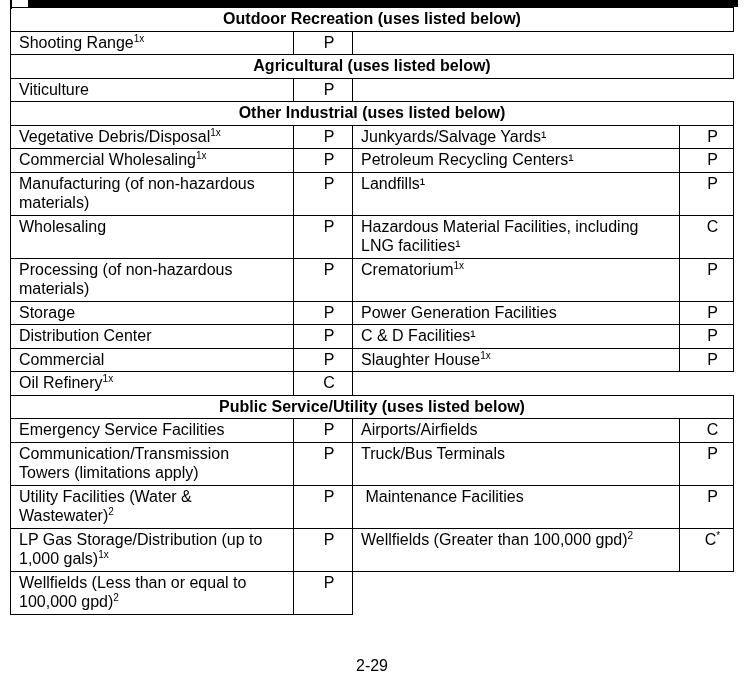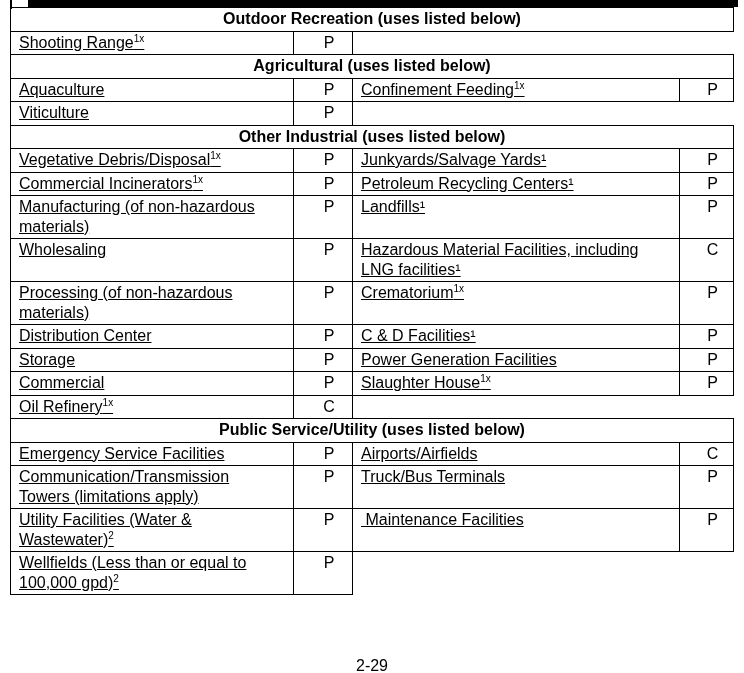--- a/index.html
+++ b/index.html
@@ -52,21 +52,20 @@
   td.section {
     font-weight: bold;
     text-align: center;
     padding: 1px 0 2px 0;
     margin-left: 10px;
   }
   td.use {
     text-align: left;
     padding: 1px 20px 2px 8px;
     white-space: pre-line;
-    text-decoration: underline;
   }
   td.val {
     text-align: center;
     padding: 1px 0 2px 12px;
   }
   td.open {
     border: none;
   }
   sup {
     font-size: 10px;
@@ -101,41 +100,35 @@
         </tr>
         <tr>
           <td class="use"><span>Shooting Range</span><sup>1x</sup></td>
           <td class="val"><span>P</span></td>
           <td colspan="2" class="open"></td>
         </tr>
         <tr>
           <td colspan="4" class="section">Agricultural (uses listed below)</td>
         </tr>
         <tr>
-          <td class="use"><span>Aquaculture</span></td>
-          <td class="val"><span>P</span></td>
-          <td class="use"><span>Confinement Feeding</span><sup>1x</sup></td>
-          <td class="val"><span>P</span></td>
-        </tr>
-        <tr>
           <td class="use"><span>Viticulture</span></td>
           <td class="val"><span>P</span></td>
           <td colspan="2" class="open"></td>
         </tr>
         <tr>
           <td colspan="4" class="section">Other Industrial (uses listed below)</td>
         </tr>
         <tr>
           <td class="use"><span>Vegetative Debris/Disposal</span><sup>1x</sup></td>
           <td class="val"><span>P</span></td>
           <td class="use"><span>Junkyards/Salvage Yards¹</span></td>
           <td class="val"><span>P</span></td>
         </tr>
         <tr>
-          <td class="use"><span>Commercial Incinerators</span><sup>1x</sup></td>
+          <td class="use"><span>Commercial Wholesaling</span><sup>1x</sup></td>
           <td class="val"><span>P</span></td>
           <td class="use"><span>Petroleum Recycling Centers¹</span></td>
           <td class="val"><span>P</span></td>
         </tr>
         <tr>
           <td class="use"><span>Manufacturing (of non-hazardous
 materials)</span></td>
           <td class="val"><span>P</span></td>
           <td class="use"><span>Landfills¹</span></td>
           <td class="val"><span>P</span></td>
@@ -148,29 +141,29 @@
           <td class="val"><span>C</span></td>
         </tr>
         <tr>
           <td class="use"><span>Processing (of non-hazardous
 materials)</span></td>
           <td class="val"><span>P</span></td>
           <td class="use"><span>Crematorium</span><sup>1x</sup></td>
           <td class="val"><span>P</span></td>
         </tr>
         <tr>
+          <td class="use"><span>Storage</span></td>
+          <td class="val"><span>P</span></td>
+          <td class="use"><span>Power Generation Facilities</span></td>
+          <td class="val"><span>P</span></td>
+        </tr>
+        <tr>
           <td class="use"><span>Distribution Center</span></td>
           <td class="val"><span>P</span></td>
           <td class="use"><span>C &amp; D Facilities¹</span></td>
-          <td class="val"><span>P</span></td>
-        </tr>
-        <tr>
-          <td class="use"><span>Storage</span></td>
-          <td class="val"><span>P</span></td>
-          <td class="use"><span>Power Generation Facilities</span></td>
           <td class="val"><span>P</span></td>
         </tr>
         <tr>
           <td class="use"><span>Commercial</span></td>
           <td class="val"><span>P</span></td>
           <td class="use"><span>Slaughter House</span><sup>1x</sup></td>
           <td class="val"><span>P</span></td>
         </tr>
         <tr>
           <td class="use"><span>Oil Refinery</span><sup>1x</sup></td>
@@ -194,20 +187,27 @@
           <td class="val"><span>P</span></td>
         </tr>
         <tr>
           <td class="use"><span>Utility Facilities (Water &amp;
 Wastewater)</span><sup>2</sup></td>
           <td class="val"><span>P</span></td>
           <td class="use"><span>&nbsp;Maintenance Facilities</span></td>
           <td class="val"><span>P</span></td>
         </tr>
         <tr>
+          <td class="use"><span>LP Gas Storage/Distribution (up to
+1,000 gals)</span><sup>1x</sup></td>
+          <td class="val"><span>P</span></td>
+          <td class="use"><span>Wellfields (Greater than 100,000 gpd)</span><sup>2</sup></td>
+          <td class="val"><span>C</span><sup>*</sup></td>
+        </tr>
+        <tr>
           <td class="use"><span>Wellfields (Less than or equal to
 100,000 gpd)</span><sup>2</sup></td>
           <td class="val"><span>P</span></td>
           <td colspan="2" class="open"></td>
         </tr>
       </tbody>
   </table>
 
   <div class="page-number">2-29</div>
 </div>

